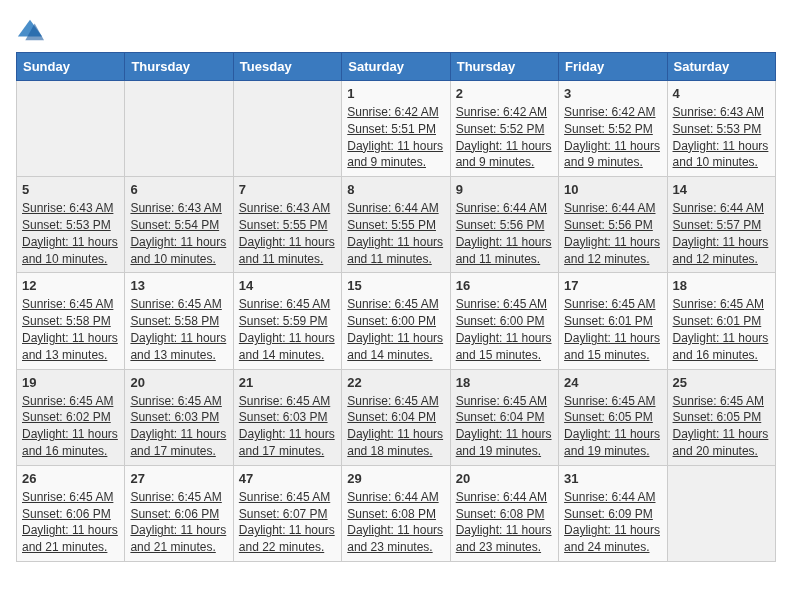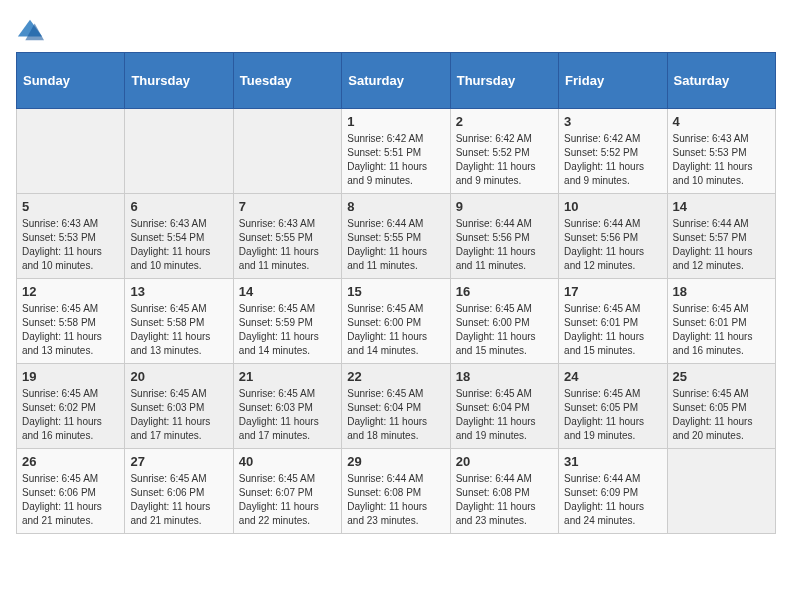--- a/index.html
+++ b/index.html
@@ -46,21 +46,21 @@
     }
     table {
       width: 100%;
       border-collapse: collapse;
       font-size: 11px;
     }
     thead tr th {
       background-color: #3a7abf;
       color: #fff;
       text-align: left;
-      padding: 20px 6px;
+      padding: 6px 6px;
       font-size: 13px;
       font-weight: bold;
       border: 1px solid #2a5a9f;
     }
     tbody tr td {
       border: 1px solid #ccc;
       vertical-align: top;
       padding: 5px 5px;
       min-height: 70px;
       height: 80px;
@@ -74,23 +74,24 @@
     tbody tr:nth-child(even) td {
       background: #efefef;
     }
     .day-num {
       font-size: 13px;
       font-weight: bold;
       margin-bottom: 3px;
       display: block;
     }
     .day-info {
-      font-size: 10px;
+      font-size: 12px;
       line-height: 1.4;
       color: #333;
+      text-decoration: underline;
     }
     .empty-cell {
       background: #f0f0f0 !important;
     }
   </style>
 </head>
 <body>
 
 <div class="header">
   <div class="logo">
@@ -236,21 +237,21 @@
       <tr>
         <td>
           <span class="day-num">26</span>
           <div class="day-info">Sunrise: 6:45 AM<br>Sunset: 6:06 PM<br>Daylight: 11 hours and 21 minutes.</div>
         </td>
         <td>
           <span class="day-num">27</span>
           <div class="day-info">Sunrise: 6:45 AM<br>Sunset: 6:06 PM<br>Daylight: 11 hours and 21 minutes.</div>
         </td>
         <td>
-          <span class="day-num">40</span>
+          <span class="day-num">47</span>
           <div class="day-info">Sunrise: 6:45 AM<br>Sunset: 6:07 PM<br>Daylight: 11 hours and 22 minutes.</div>
         </td>
         <td>
           <span class="day-num">29</span>
           <div class="day-info">Sunrise: 6:44 AM<br>Sunset: 6:08 PM<br>Daylight: 11 hours and 23 minutes.</div>
         </td>
         <td>
           <span class="day-num">20</span>
           <div class="day-info">Sunrise: 6:44 AM<br>Sunset: 6:08 PM<br>Daylight: 11 hours and 23 minutes.</div>
         </td>

